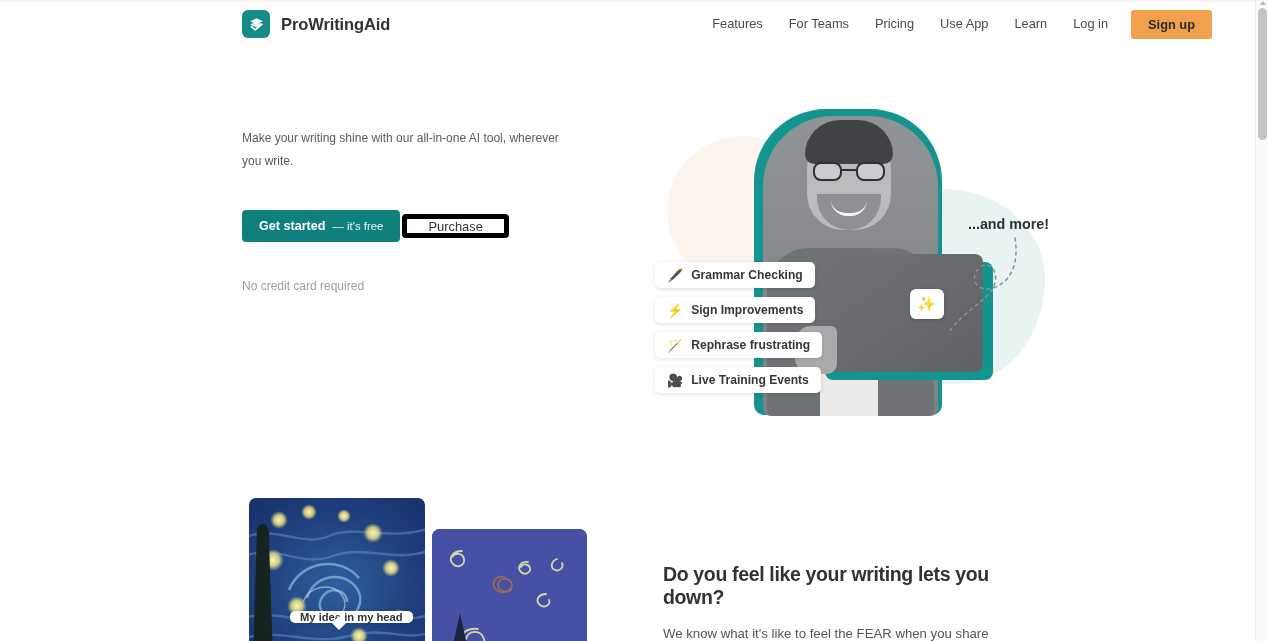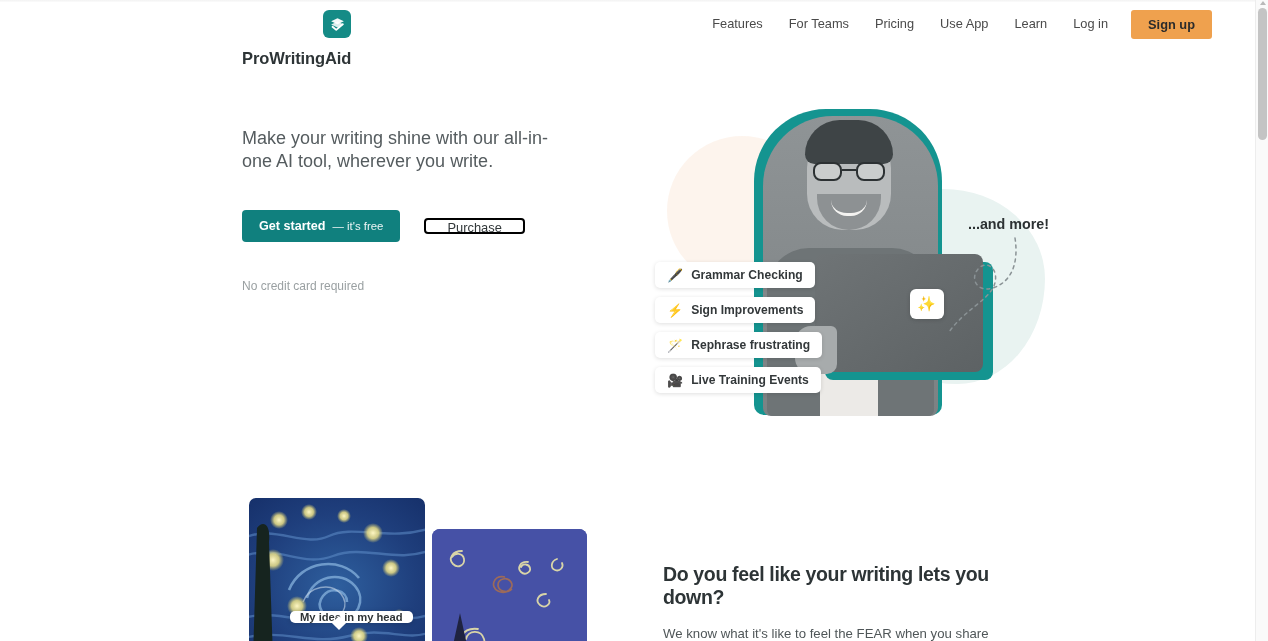--- a/index.html
+++ b/index.html
@@ -12,46 +12,46 @@
   }
   .page { position:absolute; inset:0 13px 0 0; overflow:hidden; background:#fff; }
 
   
   .top-hairline { position:absolute; top:0; left:0; right:0; height:2px;
     background:linear-gradient(#f2f2f2,#fbfbfb); }
 
   
   .header { position:absolute; top:0; left:0; right:0; height:49px;
     display:flex; align-items:center; }
-  .brand { position:absolute; left:242px; top:10px; display:flex; align-items:flex-end; gap:11px;flex-direction:column; }
+  .brand { position:absolute; left:242px; top:10px; display:flex; align-items:center; gap:11px; }
   .logo-mark { width:28px; height:28px; border-radius:6px; background:#158b86;
     display:flex; align-items:center; justify-content:center; }
   .brand-name { font-size:16.5px; font-weight:bold; color:#2d3436; letter-spacing:-.1px; }
 
   .nav { position:absolute; right:43px; top:9px; display:flex; align-items:flex-end; gap:0; }
   .nav a { font-size:12.8px; color:#4a4a4a; text-decoration:none; padding:0 13px; line-height:30px;
     white-space:nowrap; }
   .btn-signup { background:#efa14e; color:#2b2b2b; font-size:12.8px; font-weight:bold;
     border:none; border-radius:3px; padding:0 17px; height:29px; margin-left:10px;
     cursor:pointer; font-family:inherit; }
 
   
   .hero { position:absolute; top:49px; left:0; right:0; height:430px; }
   .hero-copy { position:absolute; left:242px; top:53px; width:400px; }
   h1.headline { font-size:46px; line-height:57px; font-weight:bold; color:#2d3436;
     letter-spacing:-1.1px; }
-  .subhead { margin-top:25px; font-size:18px; line-height:23px; color:#555c5f; width:330px; }
-  .cta-row { margin-top:37px; display:flex; align-items:center; gap:24px; }
+  .subhead { margin-top:25px; font-size:12px; line-height:23px; color:#555c5f; width:330px; }
+  .cta-row { margin-top:37px; display:flex; align-items:center; gap:2px; }
   .btn-primary { background:#10807e; color:#fff; border:none; border-radius:4px;
     height:32px; padding:0 17px; font-size:12.6px; cursor:pointer; font-family:inherit;
     display:flex; align-items:center; gap:7px; }
   .btn-primary .bold { font-weight:bold; }
   .btn-primary .thin { font-size:11.4px; opacity:.92; }
-  .btn-outline { background:#fff; color:#33393b; border:2px solid #000000; border-radius:4px;
-    height:16px; padding:0 21px; font-size:12.9px; cursor:pointer; font-family:inherit; }
+  .btn-outline { background:#fff; color:#33393b; border:5px solid #000000; border-radius:4px;
+    height:24px; padding:0 21px; font-size:12.9px; cursor:pointer; font-family:inherit; }
   .nocc { margin-top:37px; font-size:12px; color:#9aa0a2; }
 
   
   .hero-art { position:absolute; left:655px; top:45px; width:400px; height:345px; }
   .blob-mint { position:absolute; right:10px; top:95px; width:195px; height:195px;
     background:#e9f3f1; border-radius:48% 52% 45% 55% / 50% 46% 54% 50%; }
   .blob-peach { position:absolute; left:12px; top:42px; width:150px; height:150px;
     background:#fdf2ea; border-radius:50%; opacity:.85; }
 
   .person { position:absolute; left:108px; top:22px; width:175px; height:300px; }

